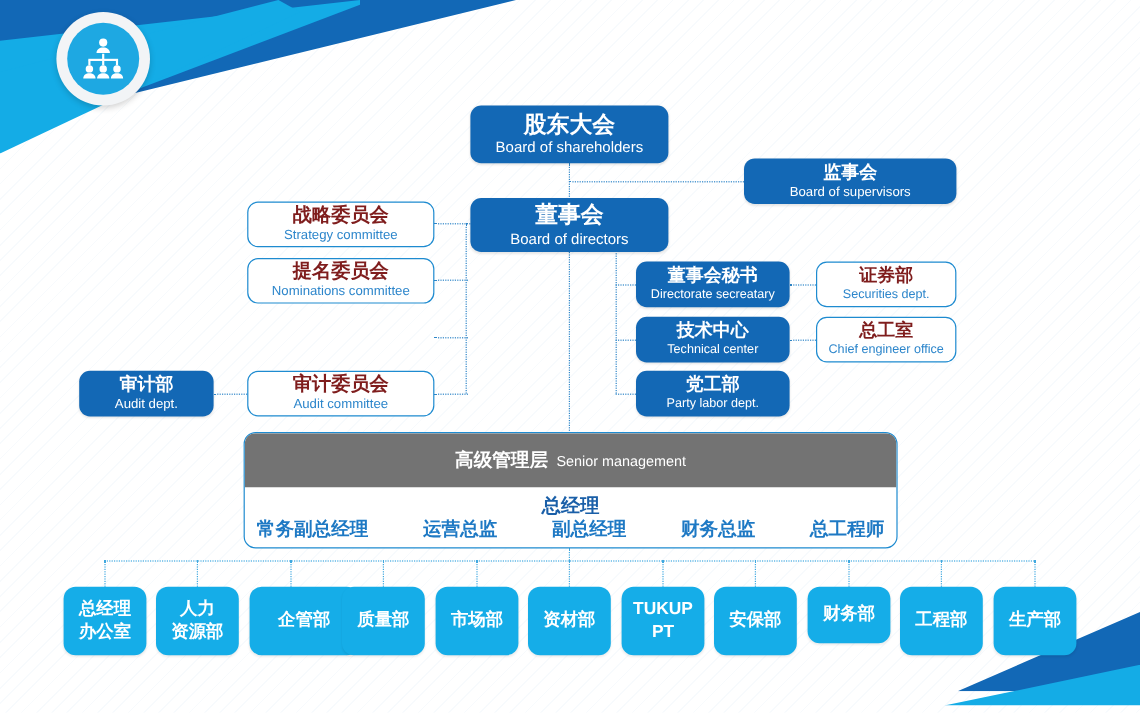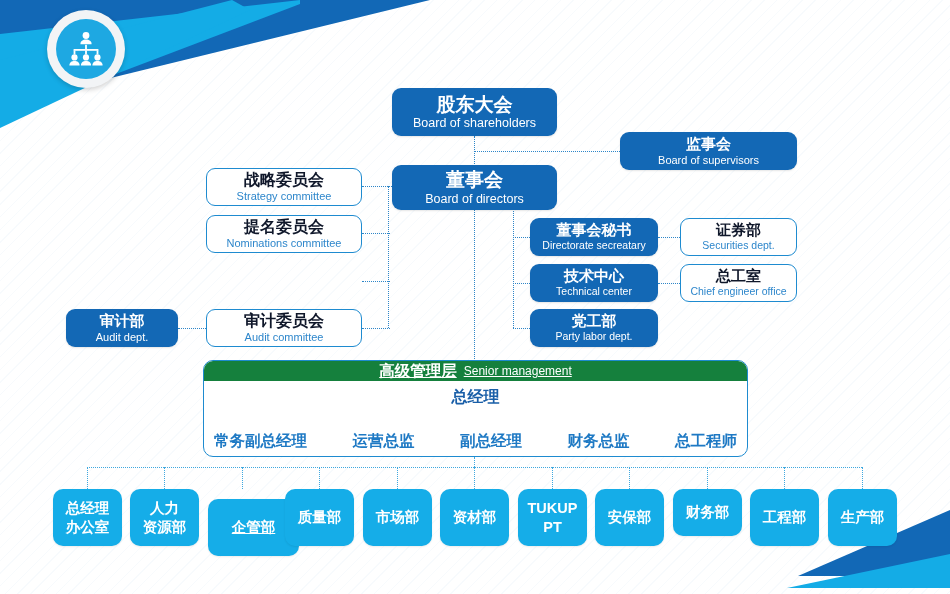--- a/index.html
+++ b/index.html
@@ -83,21 +83,21 @@
   .solid{
     background:#1368B5;color:#ffffff;
     box-shadow:0 1px 2px rgba(0,0,0,0.10);
   }
   .solid .cn{font-size:17px;font-weight:bold;}
   .solid .en{font-size:11.5px;font-weight:normal;margin-top:1px;}
 
   .outline{
     background:#ffffff;border:1.6px solid #1E8BD0;color:#1A7FC4;
   }
-  .outline .cn{font-size:16px;font-weight:bold;color:#0f172a;}
+  .outline .cn{font-size:16px;font-weight:bold;color:#7f1d1d;}
   .outline .en{font-size:11px;color:#2D86CB;margin-top:1px;}
 
   .light{
     background:#15ADE8;color:#ffffff;border-radius:10px;
     box-shadow:0 1px 2px rgba(0,0,0,0.08);
   }
   .light .cn{font-size:14.5px;font-weight:bold;line-height:1.25;}
 
   
   .big .cn{font-size:19px;font-weight:bold;}
@@ -106,24 +106,23 @@
   
   .sm-panel{
     position:absolute;left:203px;top:360px;width:545px;height:97px;
     box-sizing:border-box;
     background:#ffffff;
     border:1.6px solid #1E8BD0;
     border-radius:10px;
     overflow:hidden;
   }
   .sm-head{
-    height:20px;background:#15803d;color:#fff;
+    height:45px;background:#737373;color:#fff;
     display:flex;align-items:center;justify-content:center;gap:7px;
     border-radius:8px 8px 0 0;
-    text-decoration:underline;
   }
   .sm-head .cn{font-size:15.5px;font-weight:bold;}
   .sm-head .en{font-size:12px;font-weight:normal;}
   .sm-gm{
     text-align:center;color:#1A5FA8;font-size:16px;font-weight:bold;
     margin-top:6px;
   }
   .sm-roles{
     position:absolute;left:0;right:0;bottom:4px;
     display:flex;align-items:flex-end;justify-content:space-between;
@@ -287,21 +286,21 @@
   </div>
 
   <div class="node light" style="left:53px;top:489px;width:69px;height:57px;">
     <span class="cn">总经理</span>
     <span class="cn">办公室</span>
   </div>
   <div class="node light" style="left:130px;top:489px;width:69px;height:57px;">
     <span class="cn">人力</span>
     <span class="cn">资源部</span>
   </div>
-  <div class="node light" style="left:208px;top:499px;width:91px;height:57px;text-decoration:underline;">
+  <div class="node light" style="left:208px;top:489px;width:91px;height:57px;">
     <span class="cn">企管部</span>
   </div>
   <div class="node light" style="left:285px;top:489px;width:69px;height:57px;">
     <span class="cn">质量部</span>
   </div>
   <div class="node light" style="left:363px;top:489px;width:69px;height:57px;">
     <span class="cn">市场部</span>
   </div>
   <div class="node light" style="left:440px;top:489px;width:69px;height:57px;">
     <span class="cn">资材部</span>

